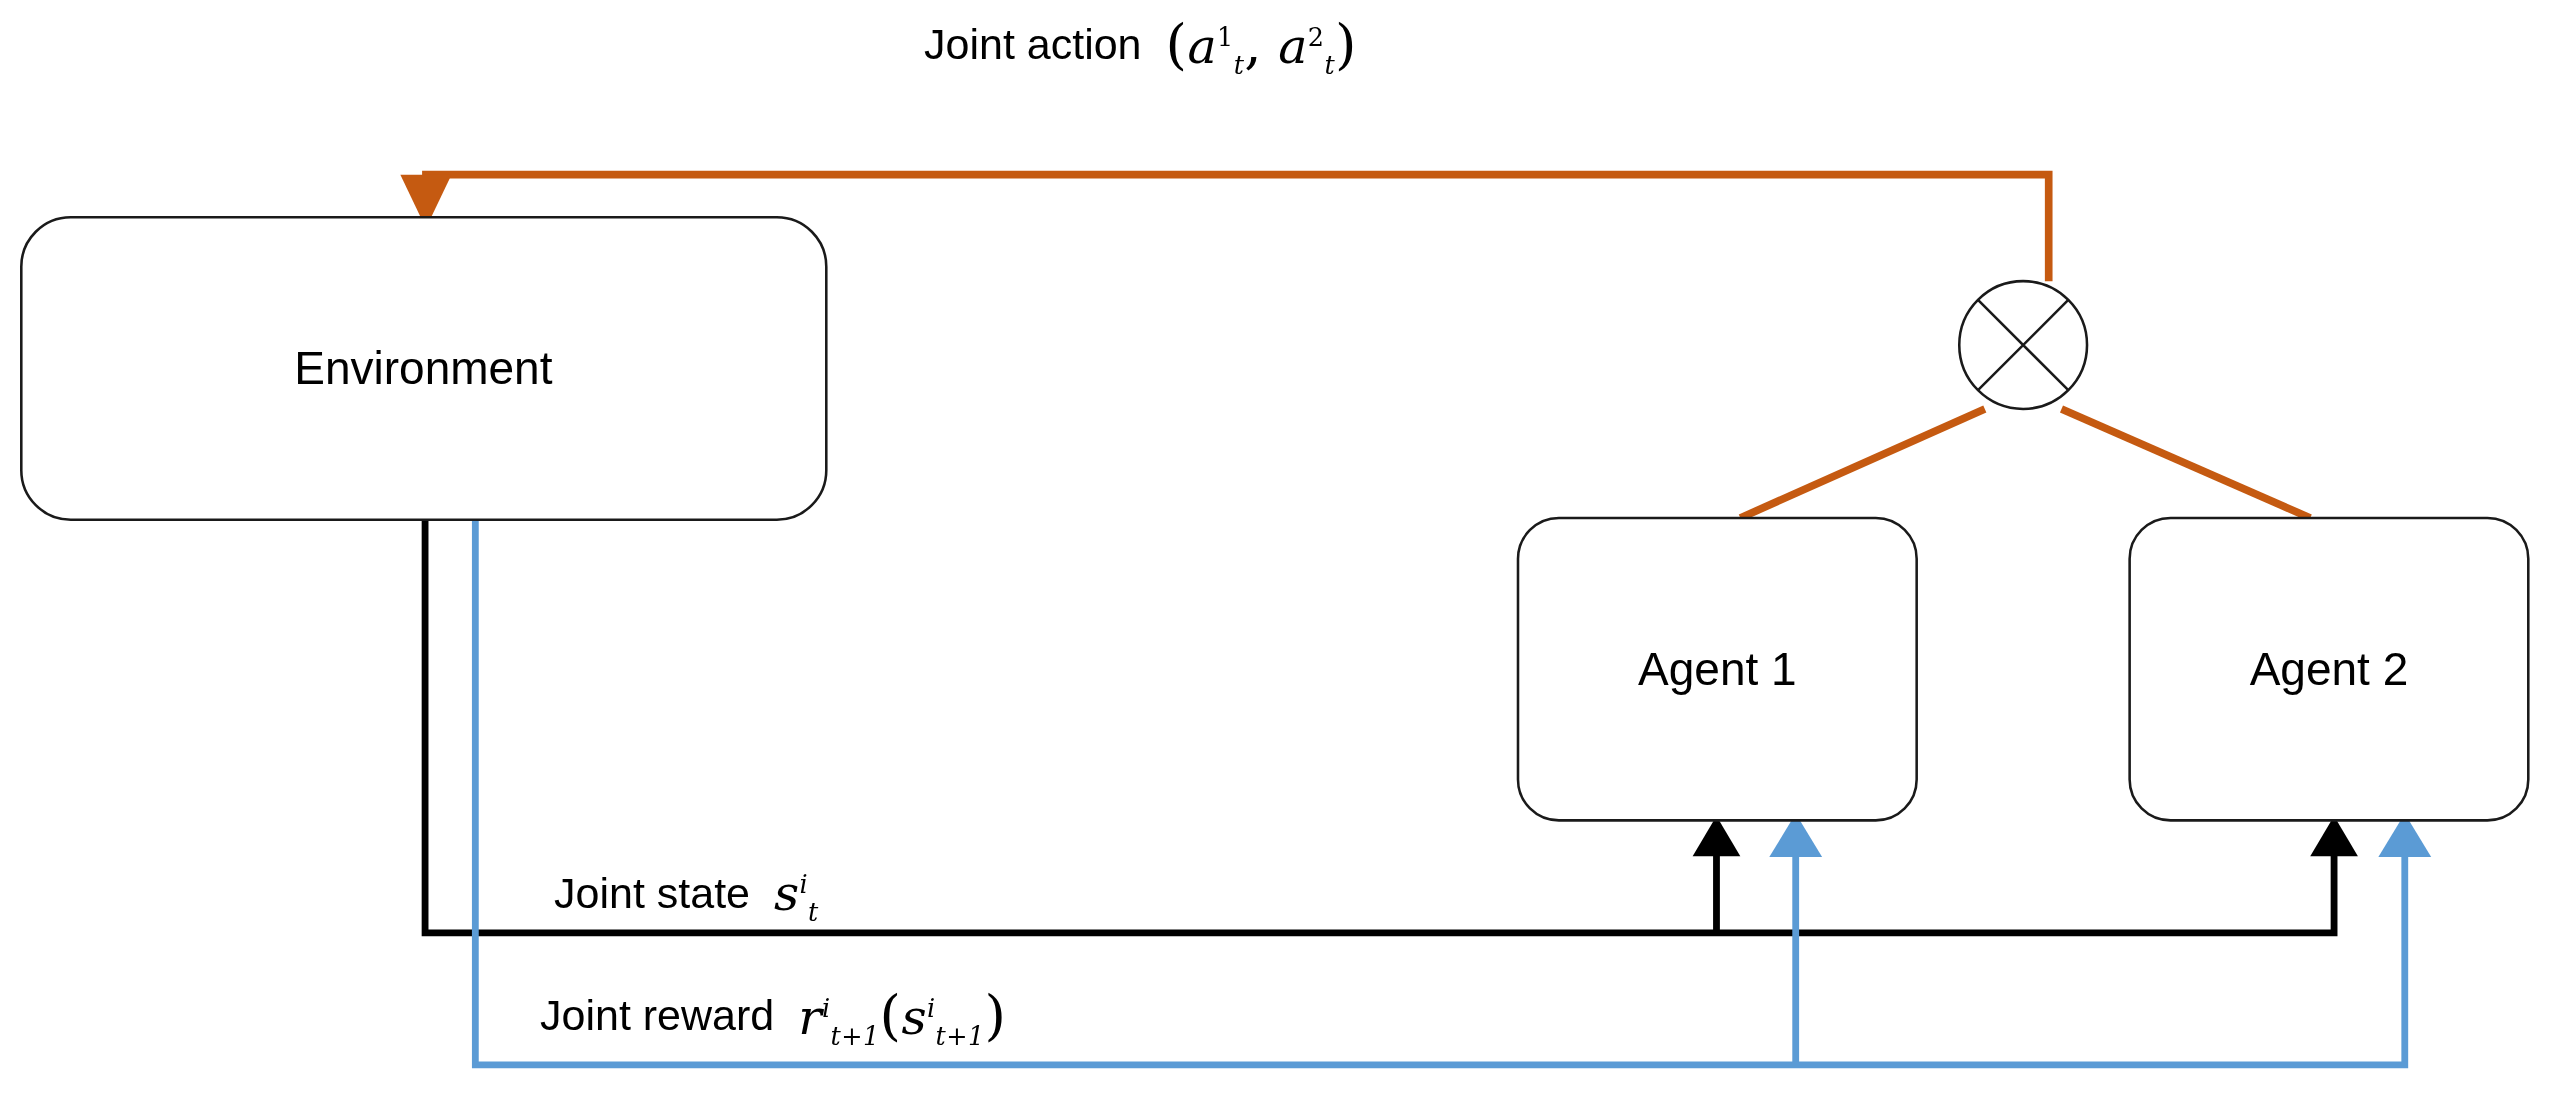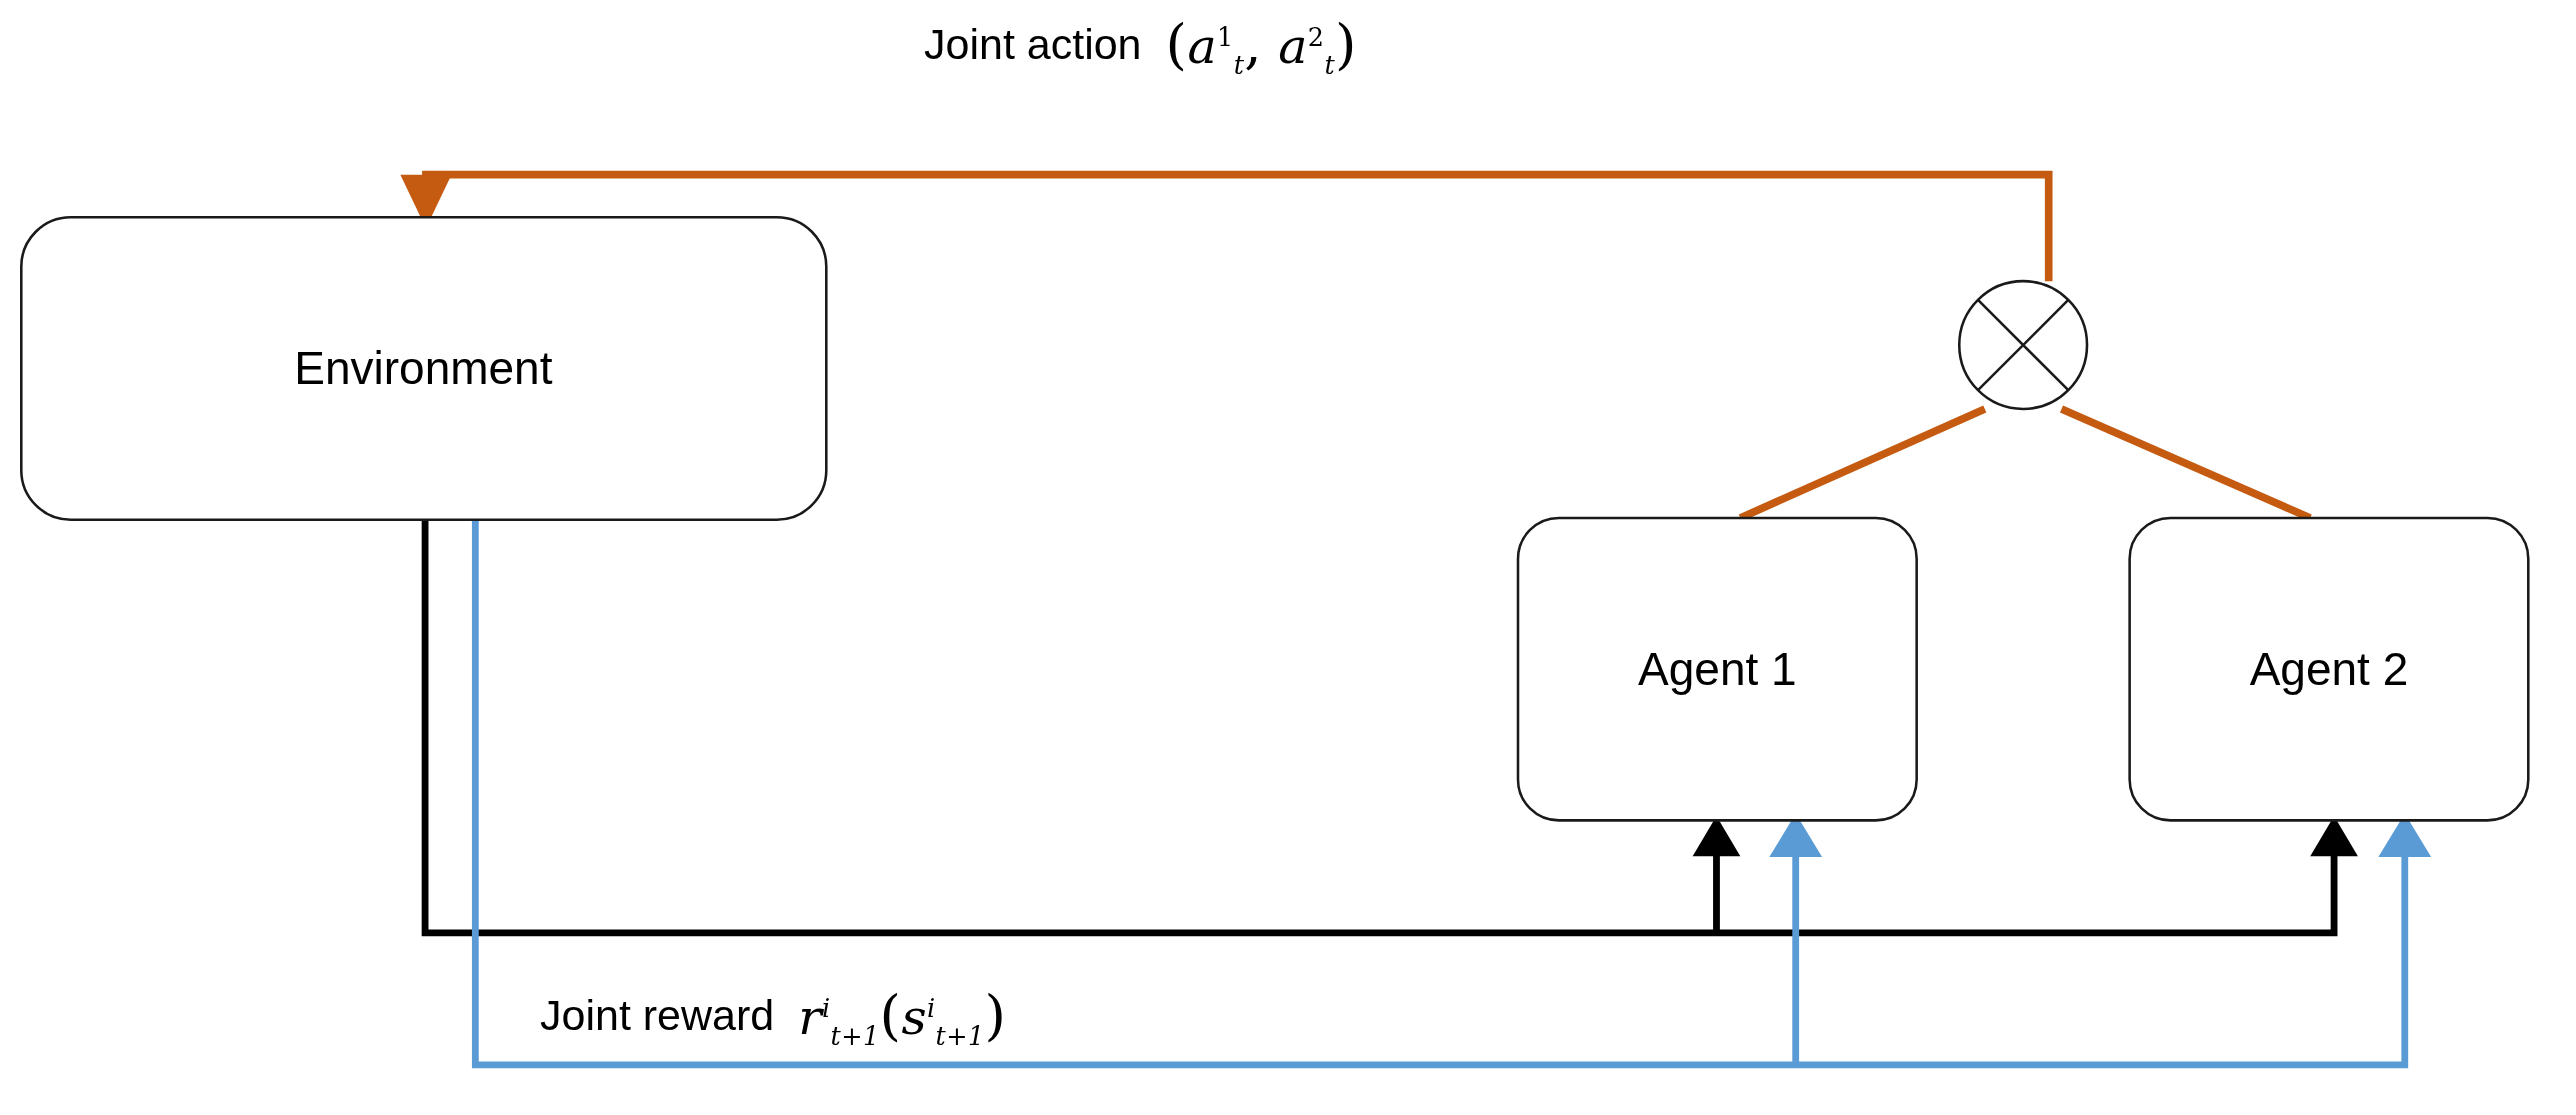--- a/index.html
+++ b/index.html
@@ -171,19 +171,22 @@
       <circle class="op-circle" cx="2375" cy="405" r="75"></circle>
       <path class="op-cross" d="M 2322 352 L 2428 458 M 2428 352 L 2322 458"></path>
     </g>
 
   </svg>
 
   <div class="edge-label" id="label-joint-action">
     <span class="lbl-text">Joint action</span><span class="lbl-math math"><span class="paren">(</span><span>a</span><sup class="sc num">1</sup><sub class="sc">t</sub><span class="paren">,</span>&nbsp;<span>a</span><sup class="sc num">2</sup><sub class="sc">t</sub><span class="paren">)</span></span>
   </div>
 
+  <div class="edge-label" id="label-joint-state">
+    <span class="lbl-text">Joint state</span><span class="lbl-math math"><span>s</span><sup class="sc">i</sup><sub class="sc">t</sub></span>
+  </div>
 
   <div class="edge-label" id="label-joint-reward">
     <span class="lbl-text">Joint reward</span><span class="lbl-math math"><span>r</span><sup class="sc">i</sup><sub class="sc">t+1</sub><span class="paren">(</span><span>s</span><sup class="sc">i</sup><sub class="sc">t+1</sub><span class="paren">)</span></span>
   </div>
 
 </div>
 
 
 </body></html>

